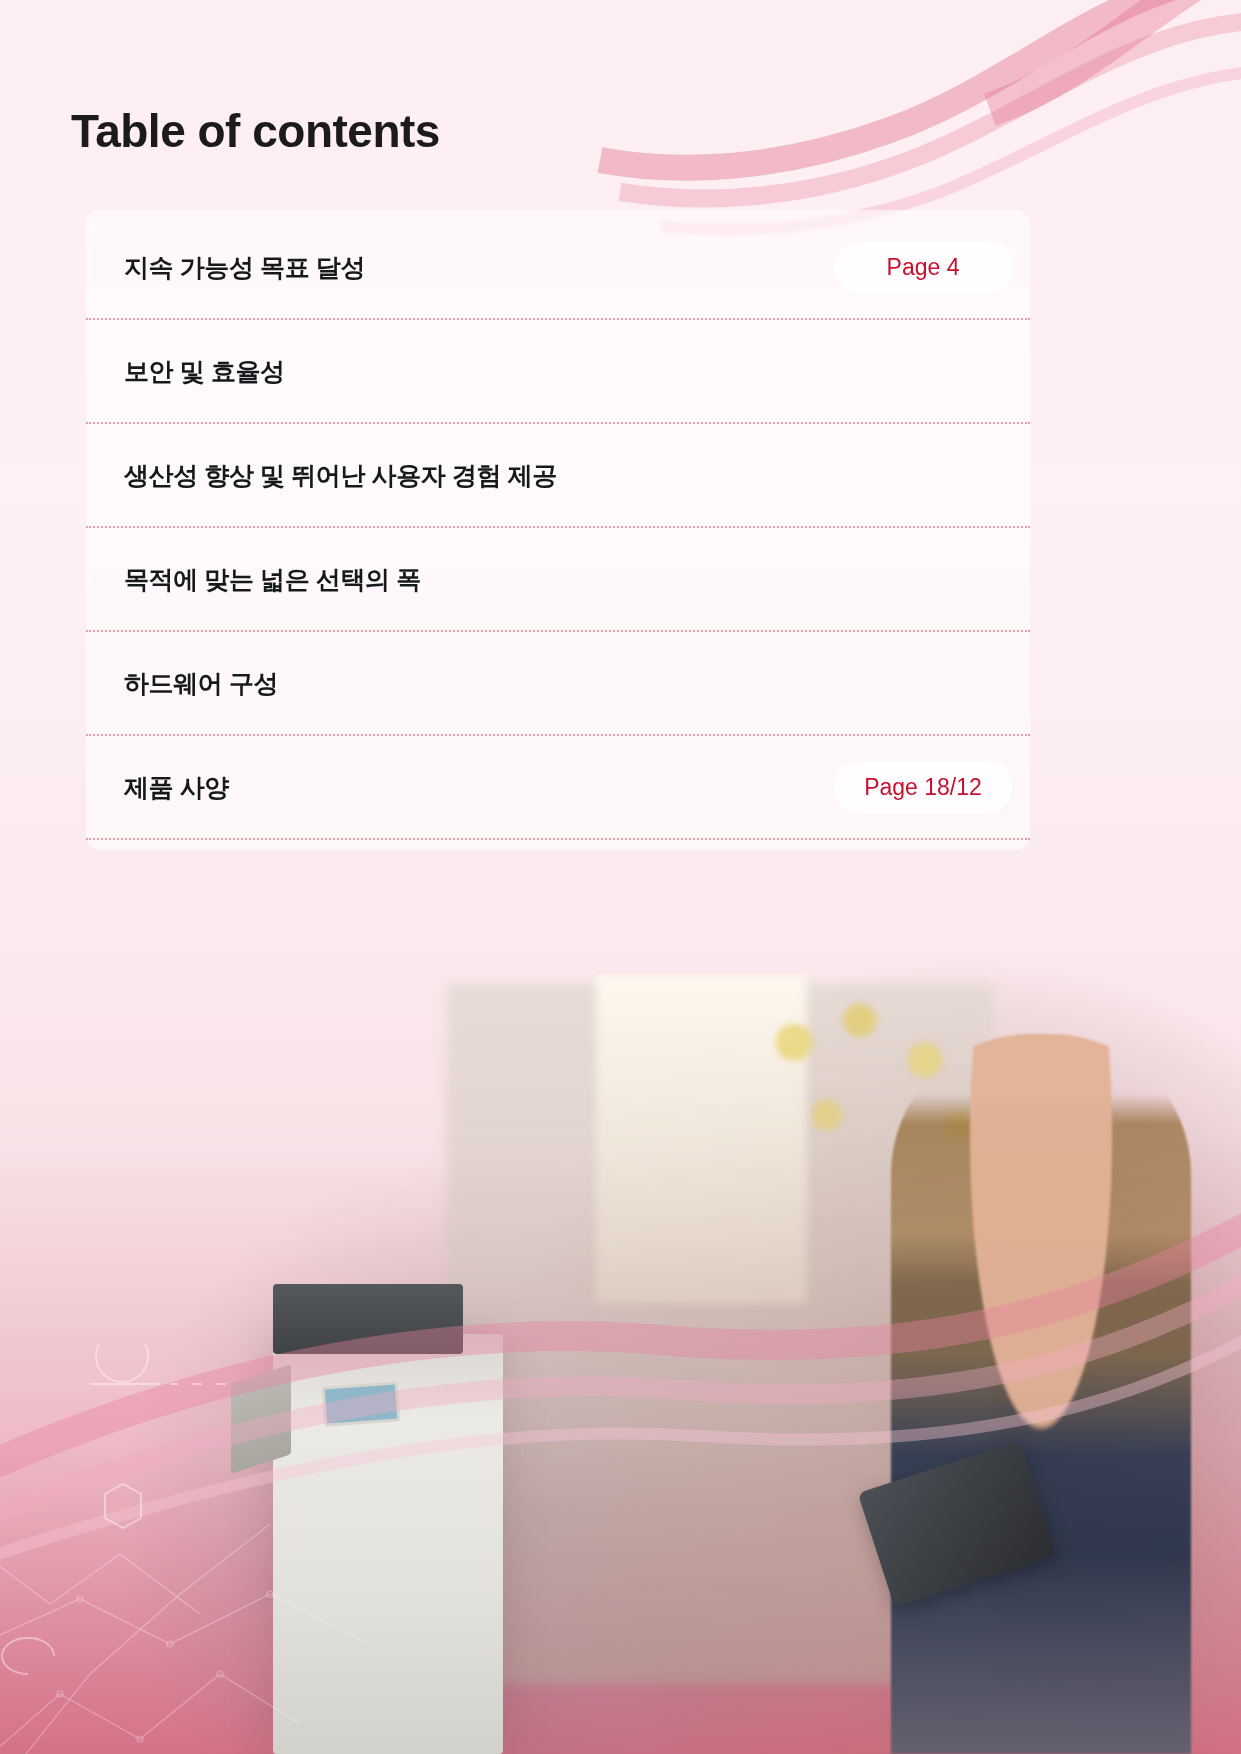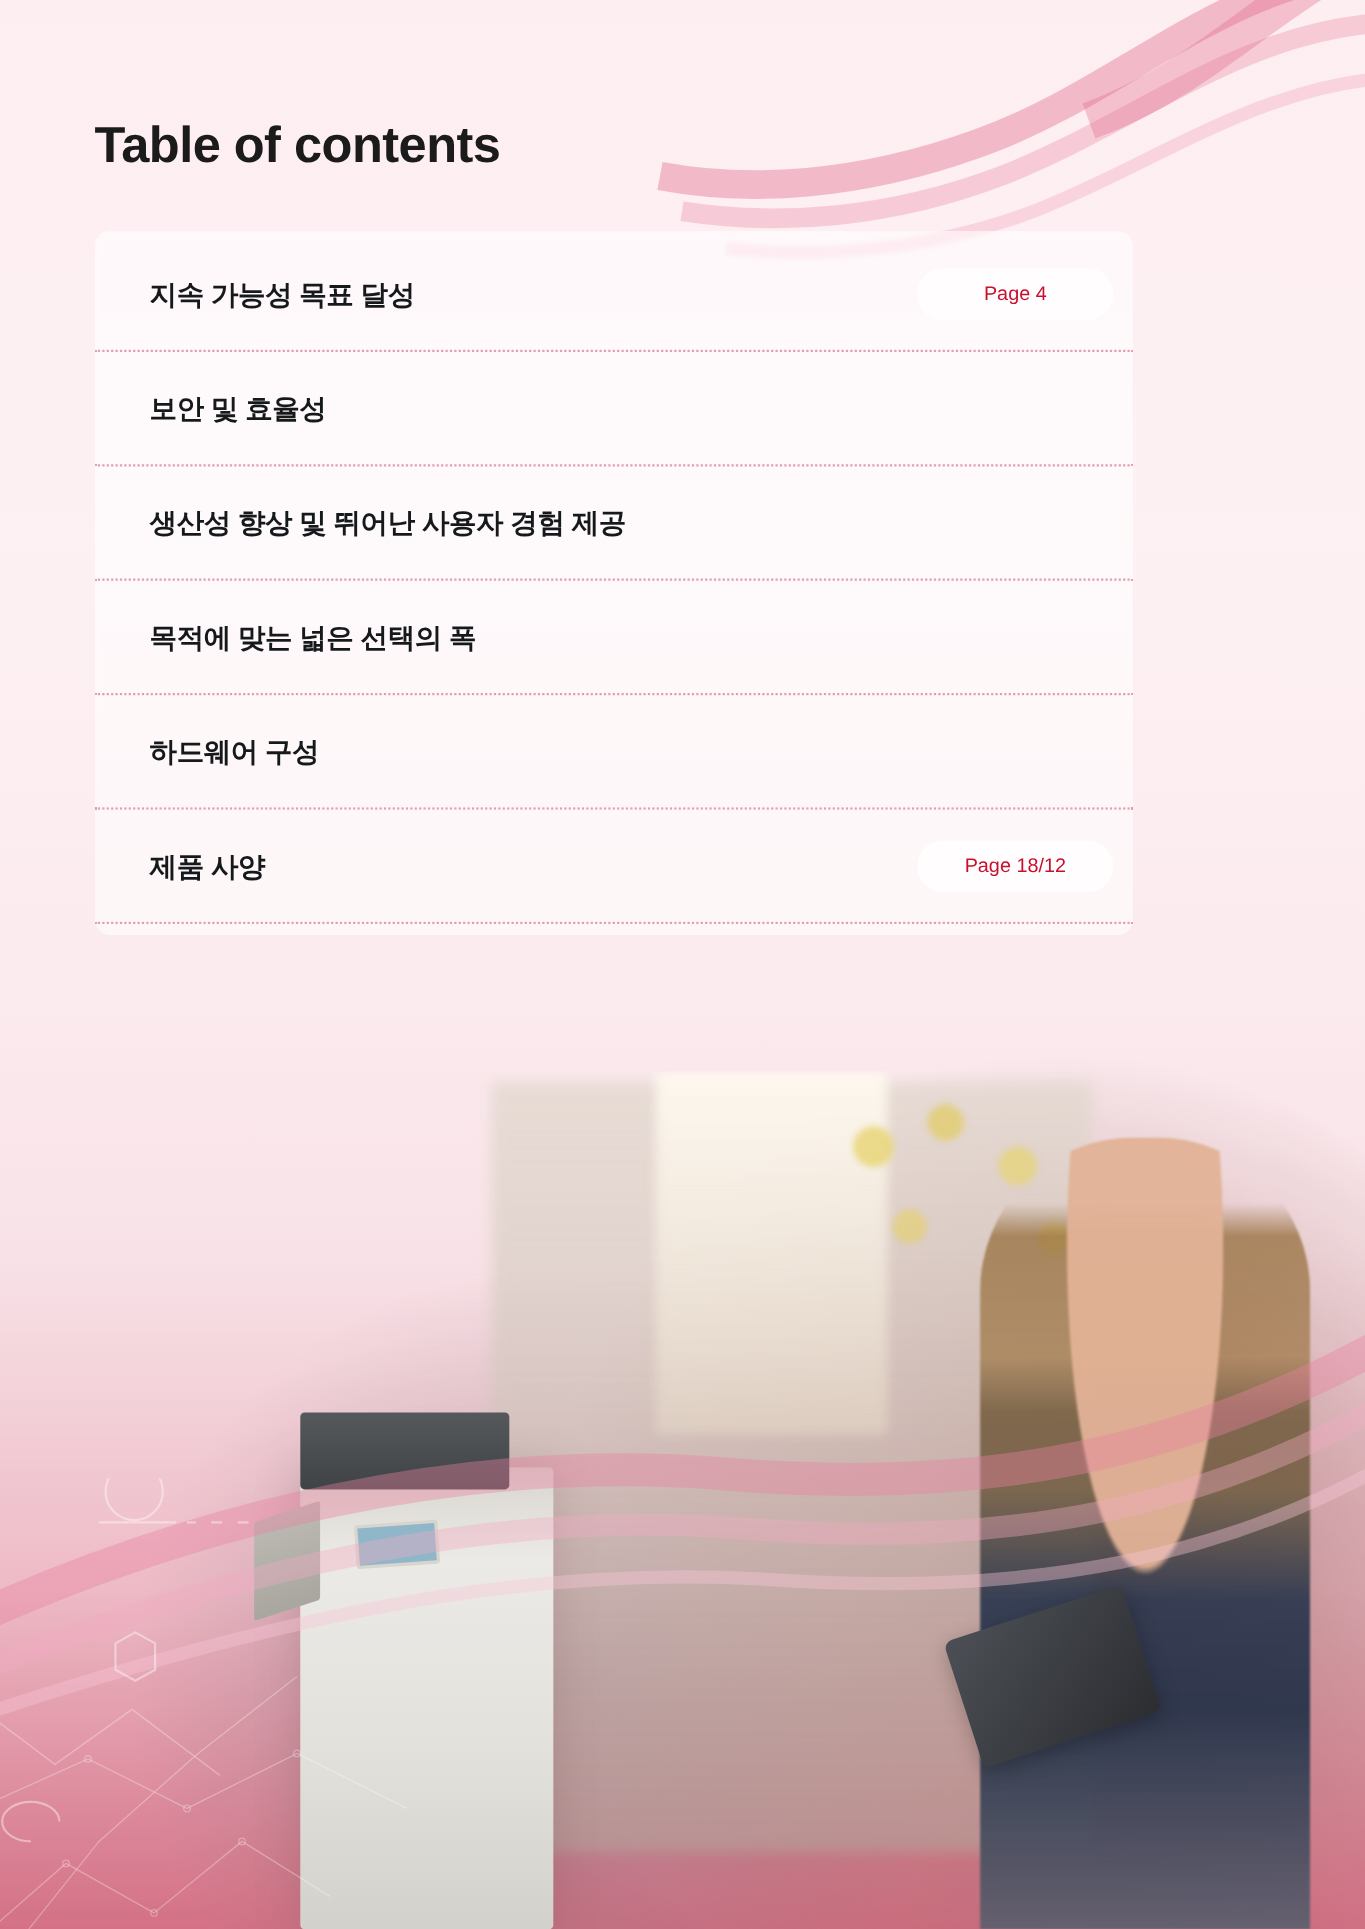--- a/index.html
+++ b/index.html
@@ -152,21 +152,21 @@
     left: -30px;
     bottom: -20px;
     width: 420px;
     height: 430px;
     opacity: 0.55;
   }
 
   
   .title {
     position: absolute;
-    left: 86px;
+    left: 71px;
     top: 104px;
     font-size: 46px;
     font-weight: bold;
     color: #1b1b1b;
     letter-spacing: -0.5px;
   }
 
   .toc-card {
     position: absolute;
     left: 86px;
@@ -187,27 +187,26 @@
     border-bottom: 2px dotted #e49ead;
     box-sizing: border-box;
   }
   .toc-row:last-child { border-bottom: 2px dotted #e49ead; }
 
   .toc-label {
     font-size: 25px;
     font-weight: bold;
     color: #16191c;
     letter-spacing: -0.4px;
-    margin-left: 12px;
   }
 
   .toc-page {
     min-width: 178px;
     text-align: center;
-    font-size: 18px;
+    font-size: 23px;
     color: #c8102e;
     background: rgba(255,255,255,0.72);
     border-radius: 26px;
     padding: 13px 22px;
     box-sizing: border-box;
     white-space: nowrap;
   }
 </style>
 </head>
 <body>

